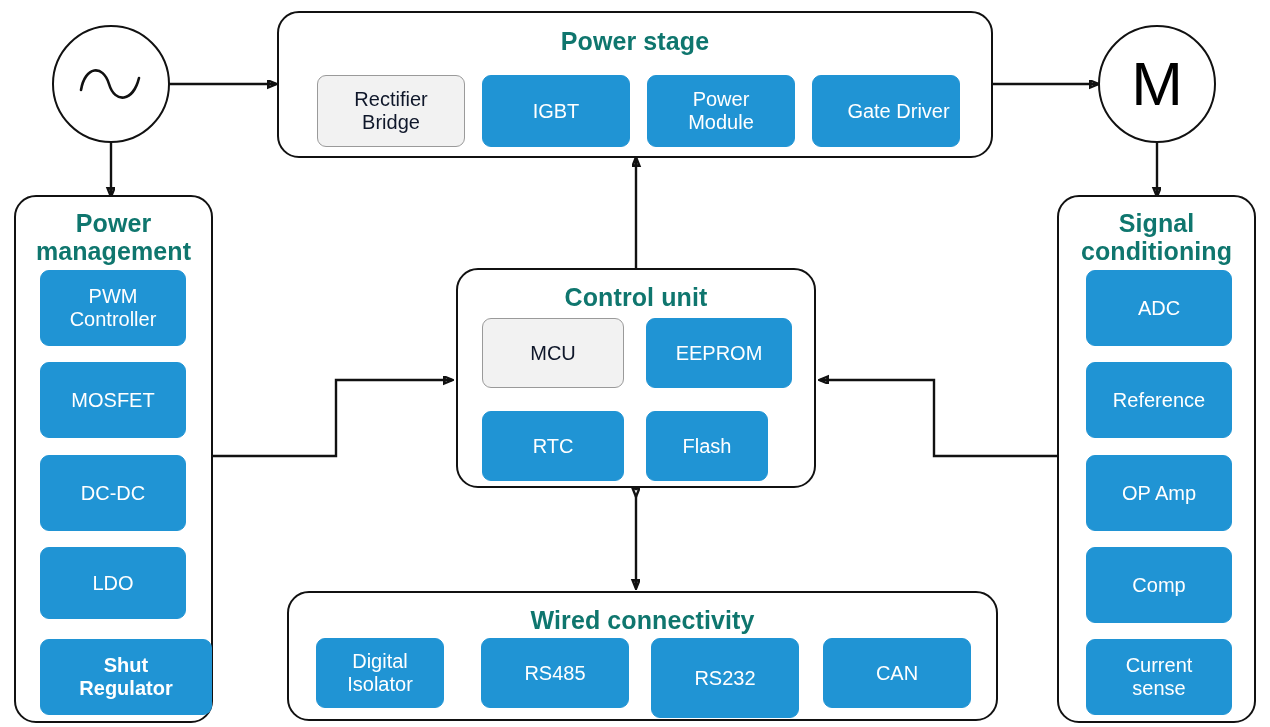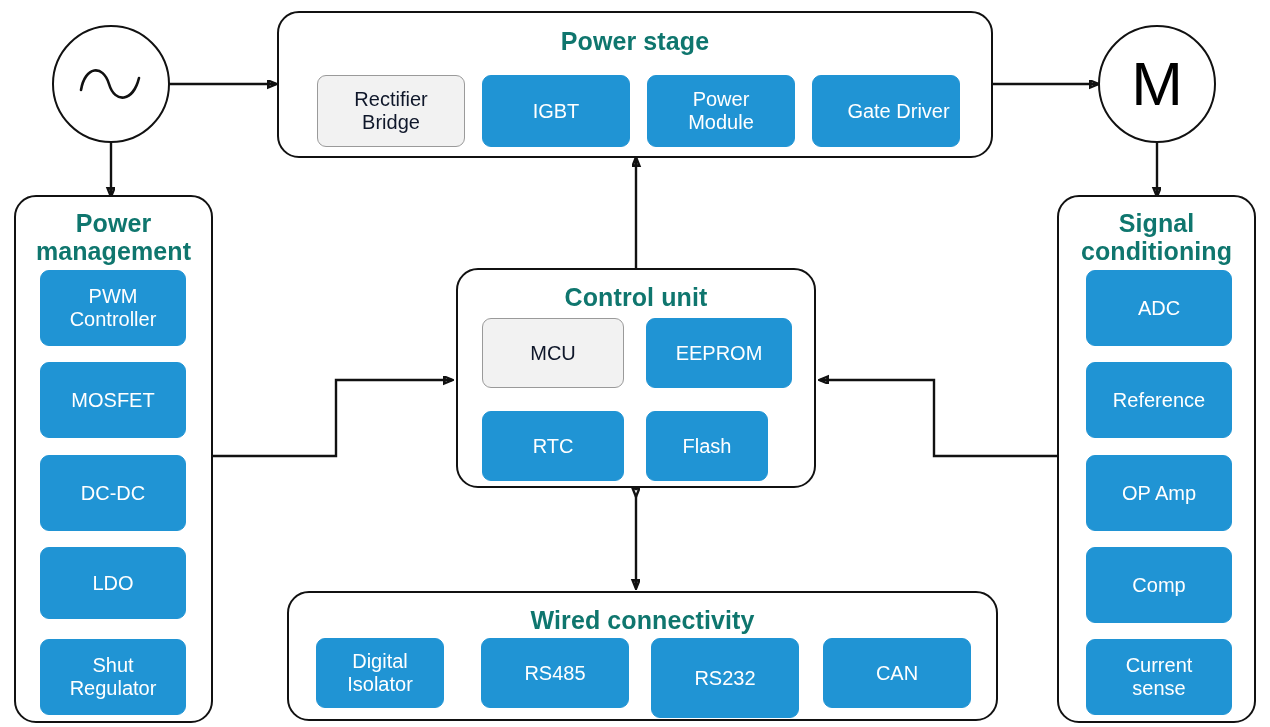--- a/index.html
+++ b/index.html
@@ -181,21 +181,21 @@
     </div>
 
     <div class="blk blue" style="left:24px; top:258px; width:146px; height:76px;">
       <span>DC-DC</span>
     </div>
 
     <div class="blk blue" style="left:24px; top:350px; width:146px; height:72px;">
       <span>LDO</span>
     </div>
 
-    <div class="blk blue" style="left:24px; top:442px; width:146px; height:76px;">
+    <div class="blk blue" style="left:24px; top:442px; width:172px; height:76px;font-weight:bold;">
       <span>
         <span>Shut</span><br>
         <span>Regulator</span>
       </span>
     </div>
   </div>
 
   <div class="group" style="left:456px; top:268px; width:360px; height:220px;">
     <div class="group-title" style="top:13px;">Control unit</div>
 

